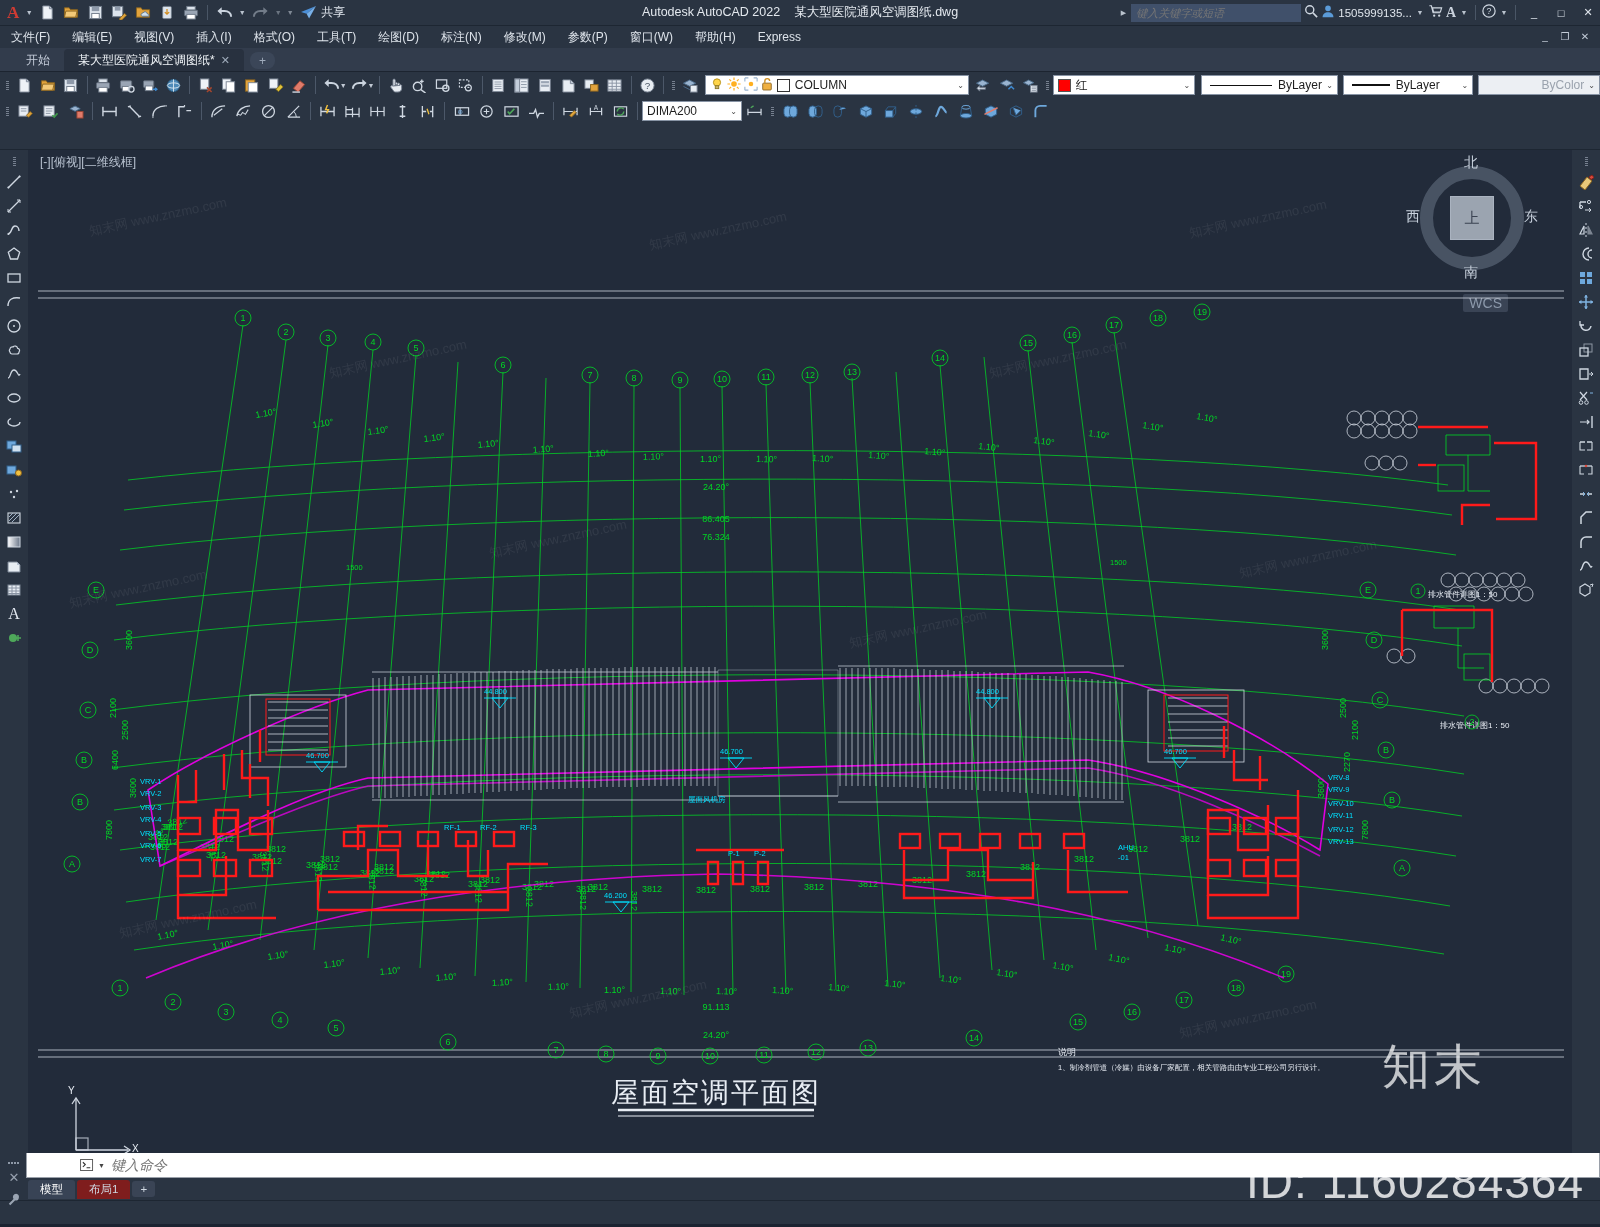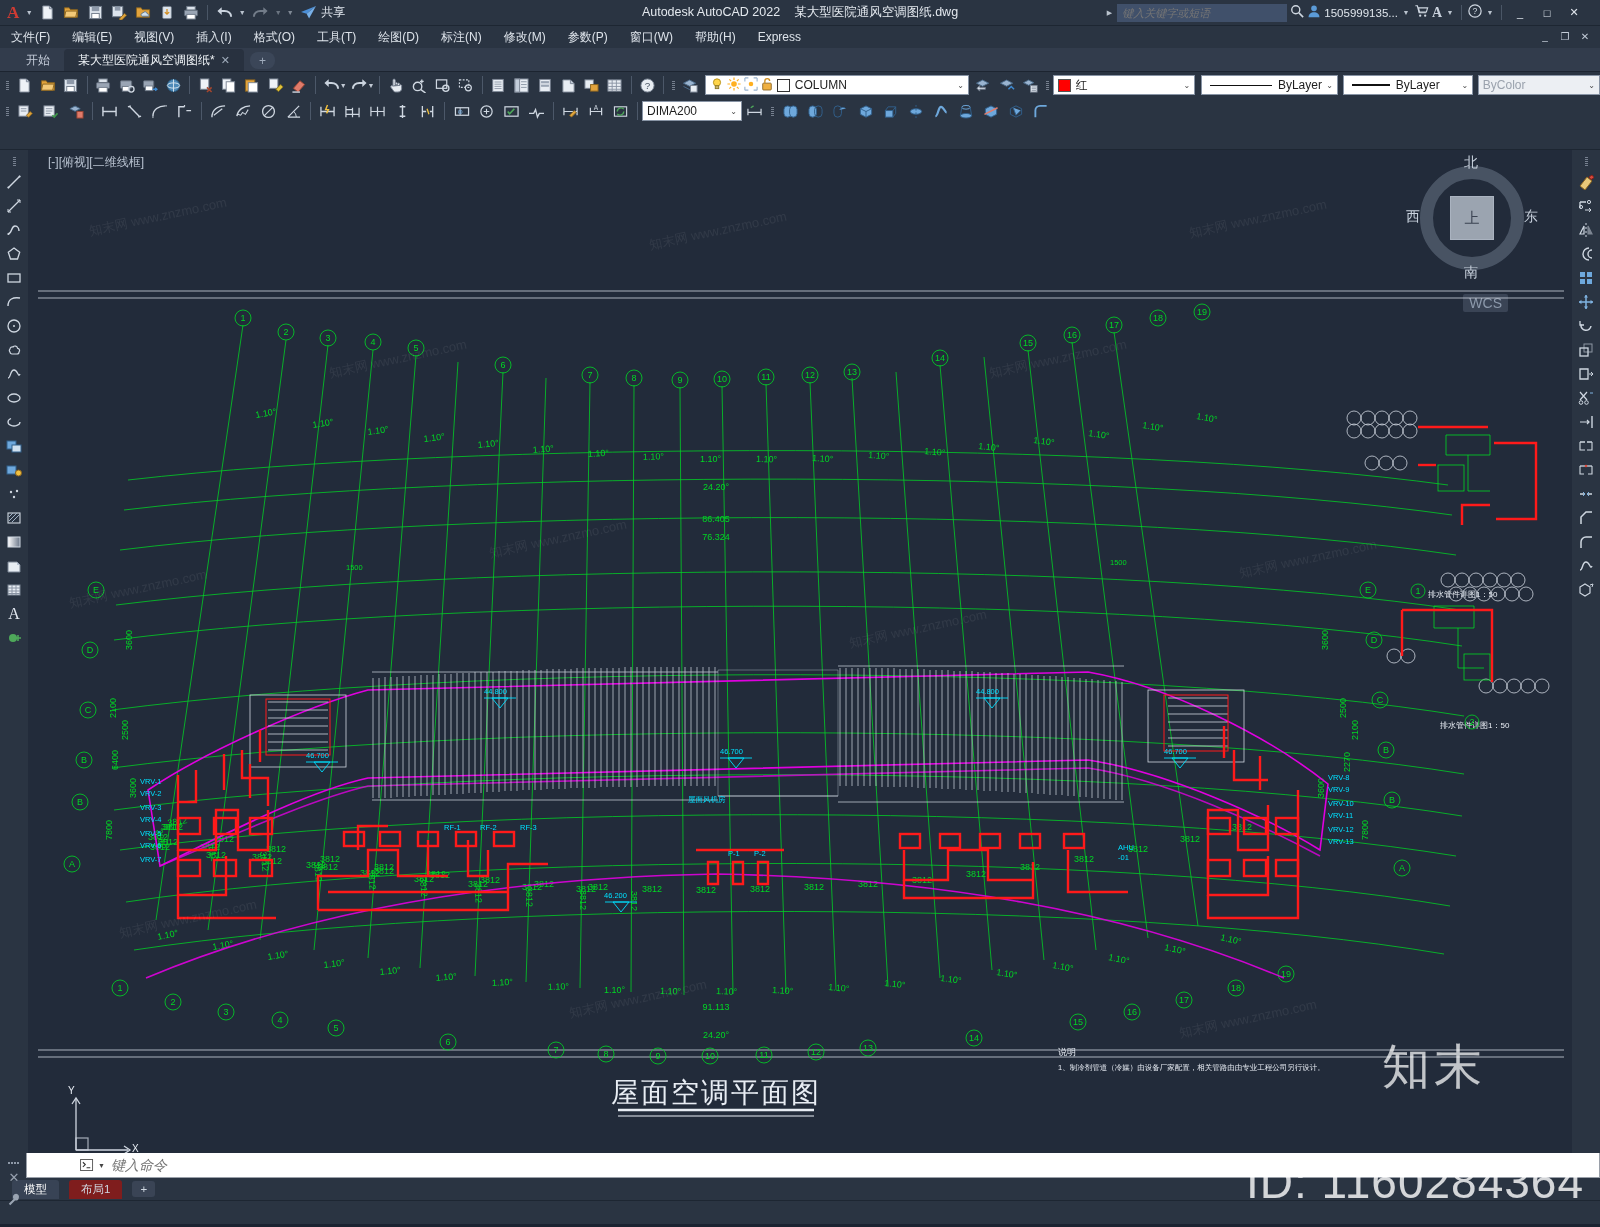--- a/index.html
+++ b/index.html
@@ -8,21 +8,21 @@
 
   
   #titlebar { height:26px; background:#2a3442; display:flex; align-items:center; position:relative; border-bottom:1px solid #1d2632;}
   .qat { display:flex; align-items:center; gap:2px; padding-left:4px;}
   .alogo { color:#cf3b33; font-weight:bold; font-size:17px; padding:0 3px; font-family:"Liberation Serif",serif;}
   .tbtn { width:22px; height:20px; display:flex; align-items:center; justify-content:center; color:#cfd6e0; cursor:default; font-size:12px;}
   .caret { font-size:7px; color:#b9c2cd; width:10px; display:flex; align-items:center; justify-content:center;}
   .sep-v { width:1px; height:15px; background:#4a5666; margin:0 3px;}
   #apptitle { position:absolute; left:0; right:0; text-align:center; font-size:12.5px; color:#e3e8ee; pointer-events:none;}
   #apptitle .fname { margin-left:14px; }
-  .tr-area { margin-left:auto; display:flex; align-items:center; gap:3px; padding-right:14px;}
+  .tr-area { margin-left:auto; display:flex; align-items:center; gap:3px; padding-right:0;}
   .searchbox { width:170px; height:18px; background:#40506a; border:none; color:#aab6c6; font-style:italic; font-size:11px; padding:0 5px; }
   .ico { color:#c8d0db; font-size:12px; }
   .useracct { font-size:11.5px; color:#dfe5ec; }
   .wbtn { width:24px; height:22px; display:flex; align-items:center; justify-content:center; font-size:11px; color:#dfe5ec;}
 
   
   #menubar { height:22px; background:#2a3442; display:flex; align-items:center; padding-left:0; position:relative;}
   #menubar .mi { padding:2px 11px; font-size:12px; color:#dde3ea; cursor:default;}
   .winctl2 { position:absolute; right:6px; top:2px; display:flex; gap:2px;}
   .winctl2 span { width:18px; height:16px; display:flex; align-items:center; justify-content:center; font-size:10px; color:#c3ccd8;}
@@ -45,35 +45,35 @@
   .ti { width:25px; height:22px; display:flex; align-items:center; justify-content:center; position:relative;}
   .ti svg { display:block; }
   .tsep { width:1px; height:18px; background:#4c5869; margin:0 4px;}
   .dd-caret { font-size:7px; color:#c0c8d3; margin-left:-4px; width:9px; text-align:center;}
 
   
   .combo { height:20px; background:#ffffff; color:#1d1d1d; display:flex; align-items:center; padding:0 4px; font-size:12px;
            border:1px solid #8894a5; position:relative;}
   .combo .cv { flex:1; white-space:nowrap; overflow:hidden;}
   .combo .ar { font-size:8px; color:#4a4a4a; padding-left:4px;}
-  .combo.dis { background:#eceff3; color:#9aa2ad;}
+  .combo.dis { background:#eceff3; color:#9aa2ad;text-align:right;}
   .layercombo { width:282px; }
   .colorcombo { width:152px; }
   .lwcombo { width:145px; }
   .dimcombo { width:100px; }
   .swatch-red { width:13px; height:13px; background:#ff0000; border:1px solid #555; margin-right:5px;}
   .lineimg { width:62px; height:1px; background:#111; margin-right:6px; margin-left:4px;}
 
   
   #workarea { position:relative; height:1003px; background:#22293a; display:flex;}
   #leftbar { width:28px; background:#2a3442; display:flex; flex-direction:column; align-items:center; padding-top:2px; gap:0px;}
   #rightbar { width:28px; background:#2a3442; display:flex; flex-direction:column; align-items:center; padding-top:2px;}
   .vi { width:24px; height:24px; display:flex; align-items:center; justify-content:center;}
   #canvas { flex:1; position:relative; background:#222b3a; overflow:hidden;}
-  #vplabel { position:absolute; left:12px; top:4px; font-size:12px; color:#b9c3d1; z-index:6;margin-left:8px;}
+  #vplabel { position:absolute; left:12px; top:4px; font-size:12px; color:#b9c3d1; z-index:6;}
 
   
   #viewcube { position:absolute; right:40px; top:8px; width:120px; height:120px; z-index:5;}
   .vc-ring { position:absolute; left:8px; top:8px; width:104px; height:104px; border-radius:50%; border:13px solid rgba(120,132,150,.45);}
   .vc-box { position:absolute; left:38px; top:38px; width:44px; height:44px; background:rgba(190,198,210,.78); border:1px solid #aab3c0;
             display:flex; align-items:center; justify-content:center; color:#3b4352; font-size:15px;}
   .vc-l { position:absolute; color:#c9d2de; font-size:14px;}
   .vc-n { left:52px; top:-4px;} .vc-s { left:52px; bottom:-4px;}
   .vc-w { left:-6px; top:50px;} .vc-e { right:-6px; top:50px;}
   #wcs { position:absolute; right:64px; top:144px; font-size:14px; color:#8c99ab; background:#3a4455; padding:1px 6px; border-radius:2px;}
@@ -88,21 +88,21 @@
   
   #cmdzone { background:#2a3442; }
   #cmdhist { height:25px; background:#c9ccd1; color:#111; display:flex; align-items:center; padding-left:8px; font-size:15px;
              font-family:"DejaVu Sans",sans-serif; margin-left:26px; border:1px solid #9aa0a9;}
   #cmdrow { height:25px; background:#ffffff; display:flex; align-items:center; margin-left:26px; border:1px solid #9aa0a9; border-top:none;padding-left:47px;}
   .cmdpfx { display:flex; align-items:center; gap:3px; padding:0 6px; color:#333;}
   #cmdinput { flex:1; border:none; outline:none; font-style:italic; color:#9aa0aa; font-size:14px; font-family:"DejaVu Sans",sans-serif;}
   .cmdhandle { position:absolute; left:4px; width:20px; text-align:center; color:#96a0ae;}
 
   
-  #layouttabs { height:22px; background:#2a3442; display:flex; align-items:center; padding-left:12px; gap:10px;}
+  #layouttabs { height:22px; background:#2a3442; display:flex; align-items:center; padding-left:28px; gap:2px;}
   .ltab { padding:2px 12px; font-size:11.5px; color:#cfd7e1; background:#7f1d1d; border-radius:3px 3px 0 0;}
   .ltab.active { background:#46526687; color:#fff;}
   .ltab.plus { background:#3a4455; padding:2px 8px; border-radius:3px;}
   #statusbar { height:24px; background:#2a3442; display:flex; align-items:center; padding:0 6px; gap:1px; border-top:1px solid #1d2632;}
 </style>
 </head>
 <body>
 
 <div id="titlebar">
   <div class="qat">

